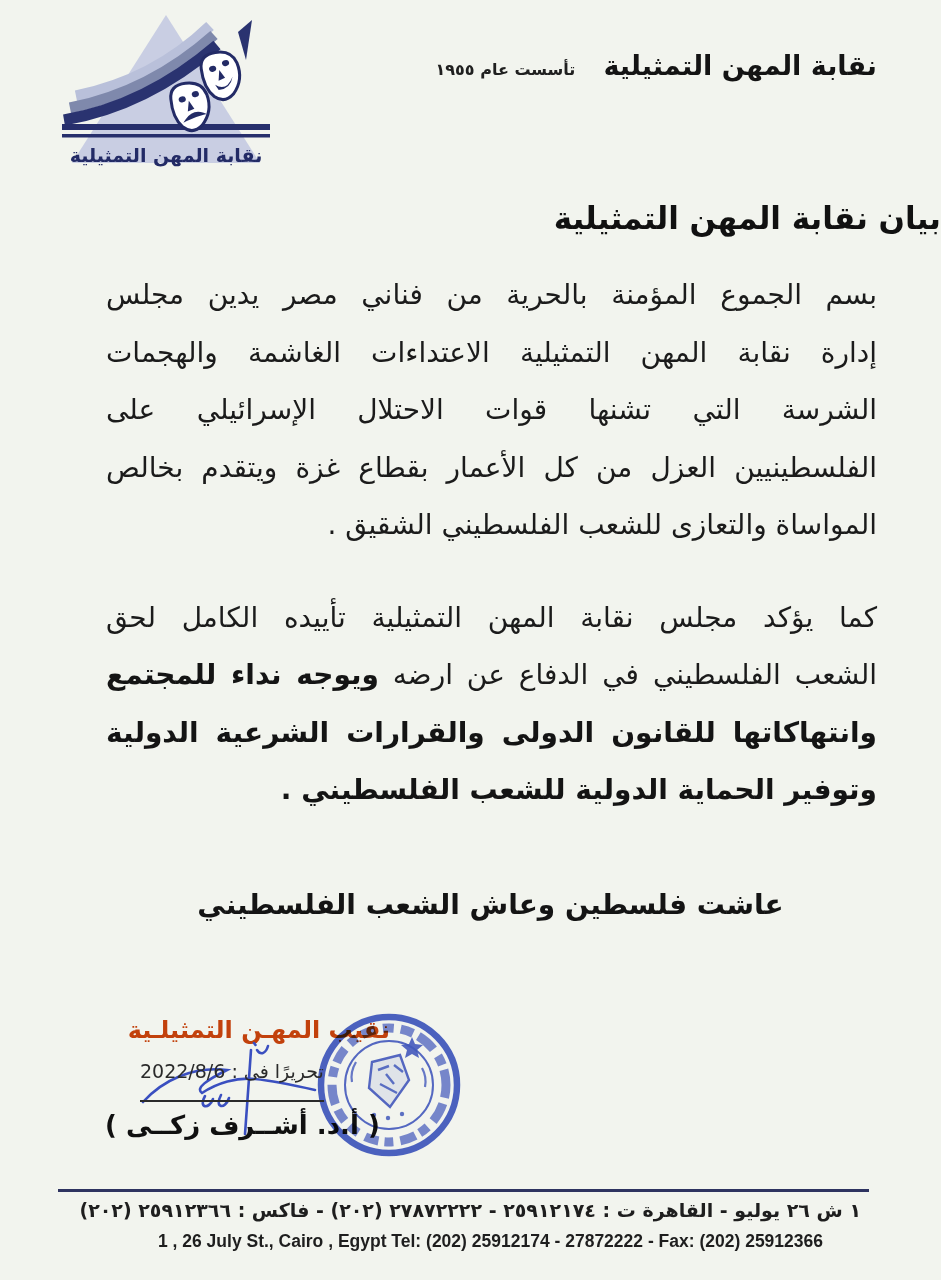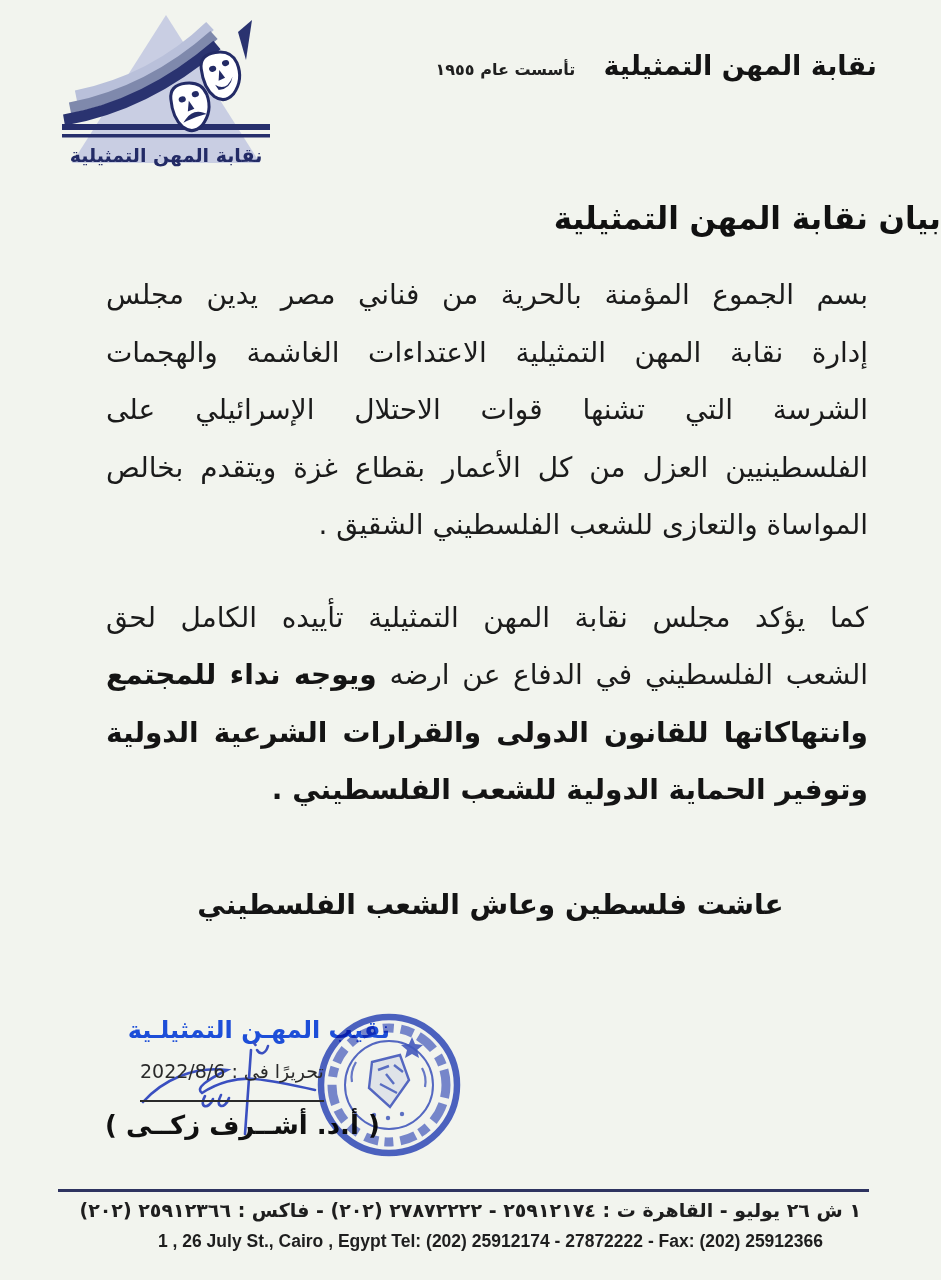--- a/index.html
+++ b/index.html
@@ -21,34 +21,34 @@
   .hdr .org{font-size:27px;font-weight:bold;color:#141414;}
   .hdr .founded{font-size:16px;font-weight:bold;color:#202020;text-align:right;}
   
   .logo{position:absolute;top:12px;right:671px;left:62px;width:208px;height:160px;}
   
   .title{
     position:absolute;top:200px;left:0;right:0;
     font-size:31px;font-weight:bold;color:#111;
   }
   
-  .bodytext{position:absolute;right:73px;left:106px;top:266px;}
+  .bodytext{position:absolute;right:64px;left:106px;top:266px;}
   .pline{font-size:28px;line-height:57.5px;color:#1b1b1b;}
   .just{text-align:justify;text-align-last:justify;}
   .lastline{text-align:right;}
   .gap{height:35px;}
   .b{font-weight:bold;color:#141414;}
   .slogan{
     position:absolute;top:888px;left:40px;right:0;
     text-align:center;font-size:28px;font-weight:bold;color:#141414;
   }
   
   .sig-role{
     position:absolute;top:1016px;right:551px;left:118px;width:auto;
-    font-size:24px;font-weight:bold;white-space:nowrap;color:#1d4ed8;
+    font-size:24px;font-weight:bold;white-space:nowrap;color:#c2410c;
   }
   .sig-name{
     position:absolute;top:1110px;left:105px;
     font-size:26px;font-weight:bold;white-space:nowrap;color:#101010;
   }
   .sig-scribble{position:absolute;top:1038px;left:135px;width:200px;height:100px;}
   .stamp{
     position:absolute;top:1010px;left:314px;width:150px;height:150px;
     mix-blend-mode:multiply;opacity:.95;
   }

